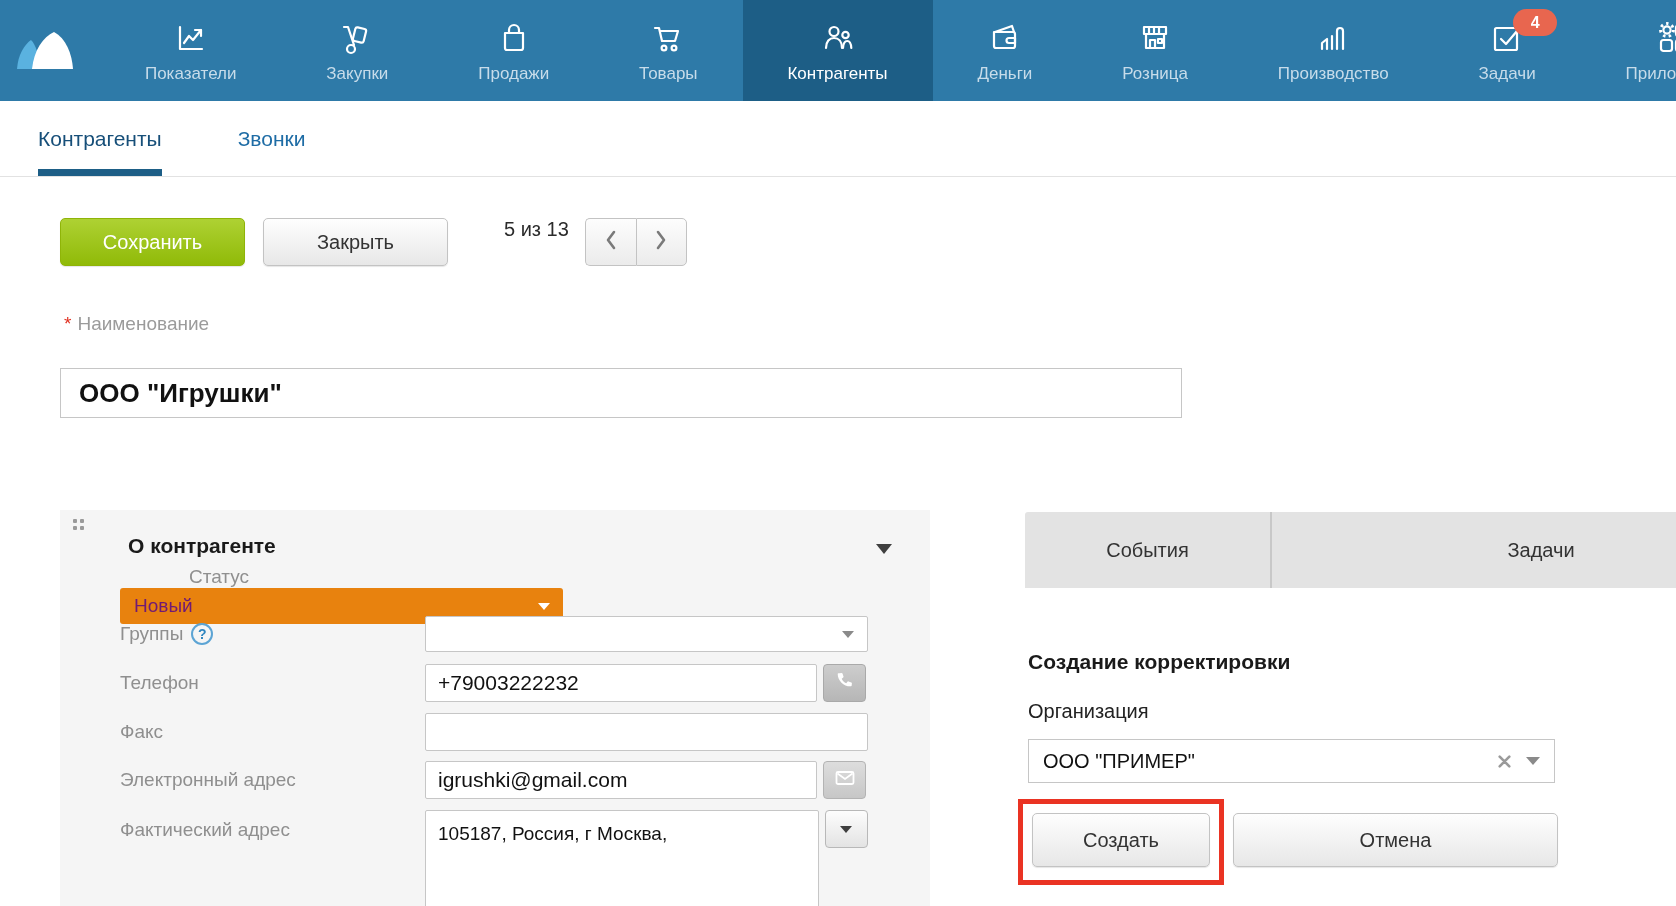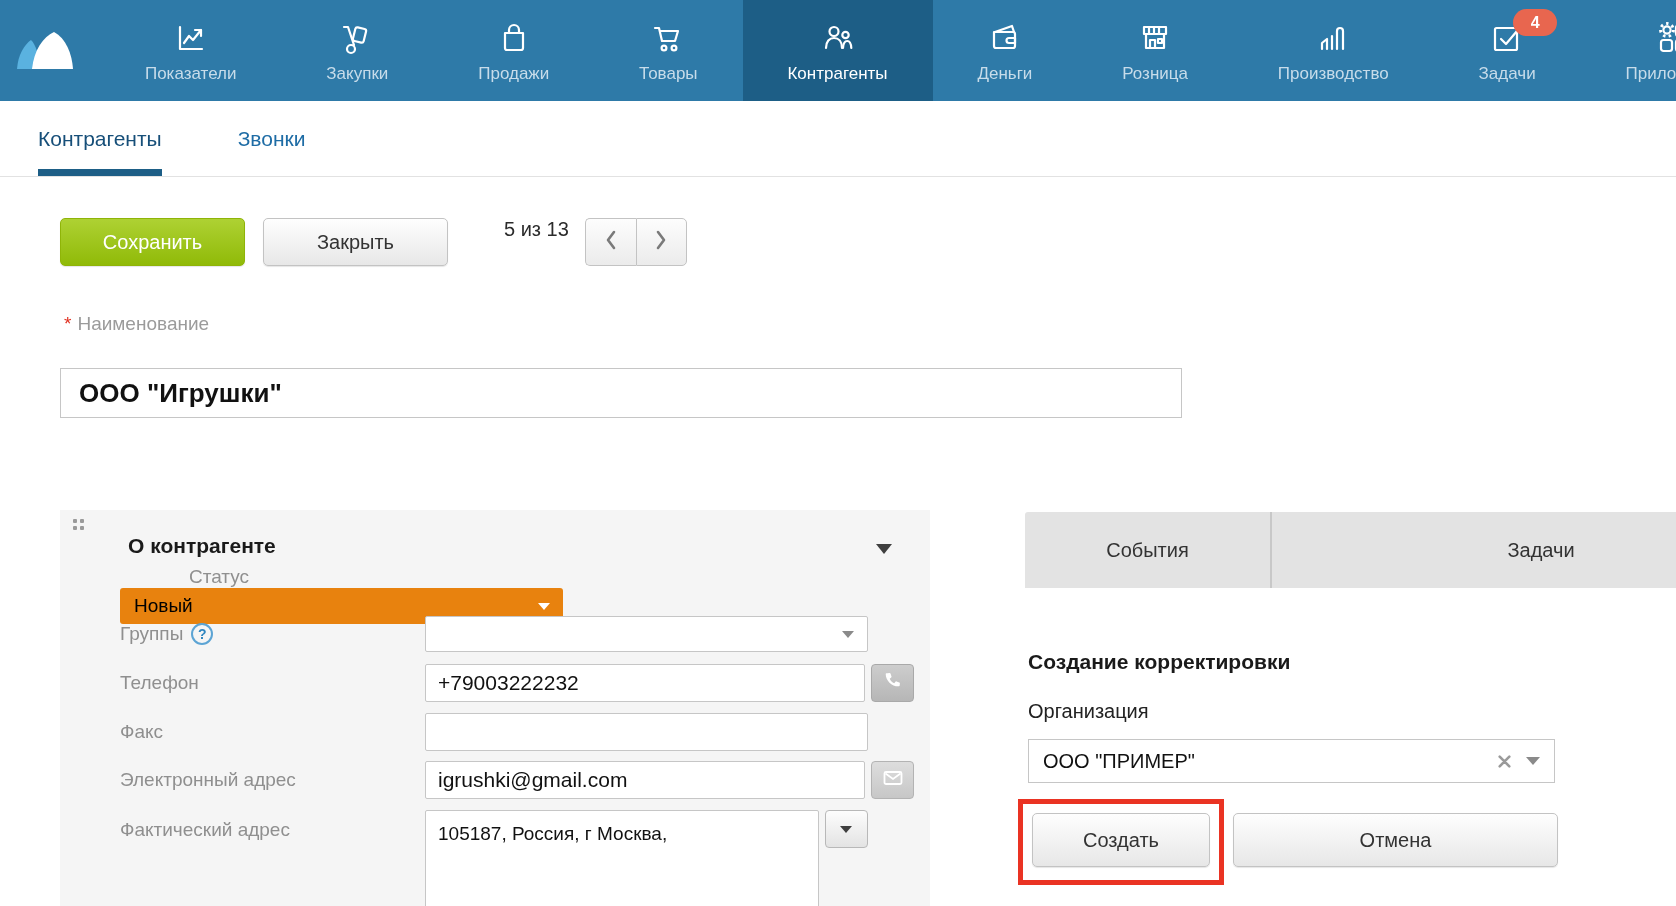--- a/index.html
+++ b/index.html
@@ -61,32 +61,32 @@
   .drag-dots i { width:4px; height:4px; background:#9a9a9a; border-radius:1px; }
   .panel-title { position:absolute; left:68px; top:24px; font-size:21px;
     font-weight:bold; color:#1a1a1a; }
   .collapse-tri { position:absolute; left:816px; top:34px; width:0; height:0;
     border-left:8px solid transparent; border-right:8px solid transparent;
     border-top:10px solid #3f3f3f; cursor:pointer; }
   .row { position:absolute; left:60px; display:flex; align-items:center; }
   .row-label { width:305px; font-size:19px; color:#8f8f8f; display:flex;
     align-items:center; gap:8px; }
   .select-orange { width:443px; height:36px; background:#e8820e; border-radius:3px;
-    display:flex; align-items:center; padding:12px 14px; color:#000000; font-size:19px;
+    display:flex; align-items:center; padding:12px 14px; color:#701a75; font-size:19px;
     cursor:pointer; position:relative; }
   .select-plain { width:443px; height:36px; background:#fff; border:1px solid #c6c6c6;
     border-radius:2px; cursor:pointer; position:relative; }
   .tri-white, .tri-gray { position:absolute; right:13px; top:50%; margin-top:-3px;
     width:0; height:0; border-left:6px solid transparent; border-right:6px solid transparent; }
   .tri-white { border-top:7px solid #ffffff; }
   .tri-gray  { border-top:7px solid #8a8a8a; }
   .fld { height:38px; border:1px solid #c6c6c6; border-radius:2px; background:#fff;
     padding:0 12px; font-size:21px; color:#111;
     font-family:"Liberation Sans","DejaVu Sans",sans-serif; }
-  .fld-short { width:440px; } .fld-long { width:443px; }
+  .fld-short { width:392px; } .fld-long { width:443px; }
   .icon-btn { width:43px; height:38px; margin-left:6px; border-radius:4px;
     display:flex; align-items:center; justify-content:center; cursor:pointer; }
   .phone-btn { background:linear-gradient(#cdcdcd,#b6b6b6); border:1px solid #a9a9a9; }
   .email-btn { background:linear-gradient(#dddddd,#c7c7c7); border:1px solid #b3b3b3; }
   .dd-btn { background:linear-gradient(#fdfdfd,#e3e3e3); border:1px solid #b8b8b8;
     position:relative; }
   .dd-btn .tri-dark { position:absolute; right:15px; top:50%; margin-top:-3px; width:0;
     height:0; border-left:6px solid transparent; border-right:6px solid transparent;
     border-top:7px solid #3f3f3f; }
   .textarea { width:394px; height:110px; border:1px solid #c6c6c6; border-radius:2px;

